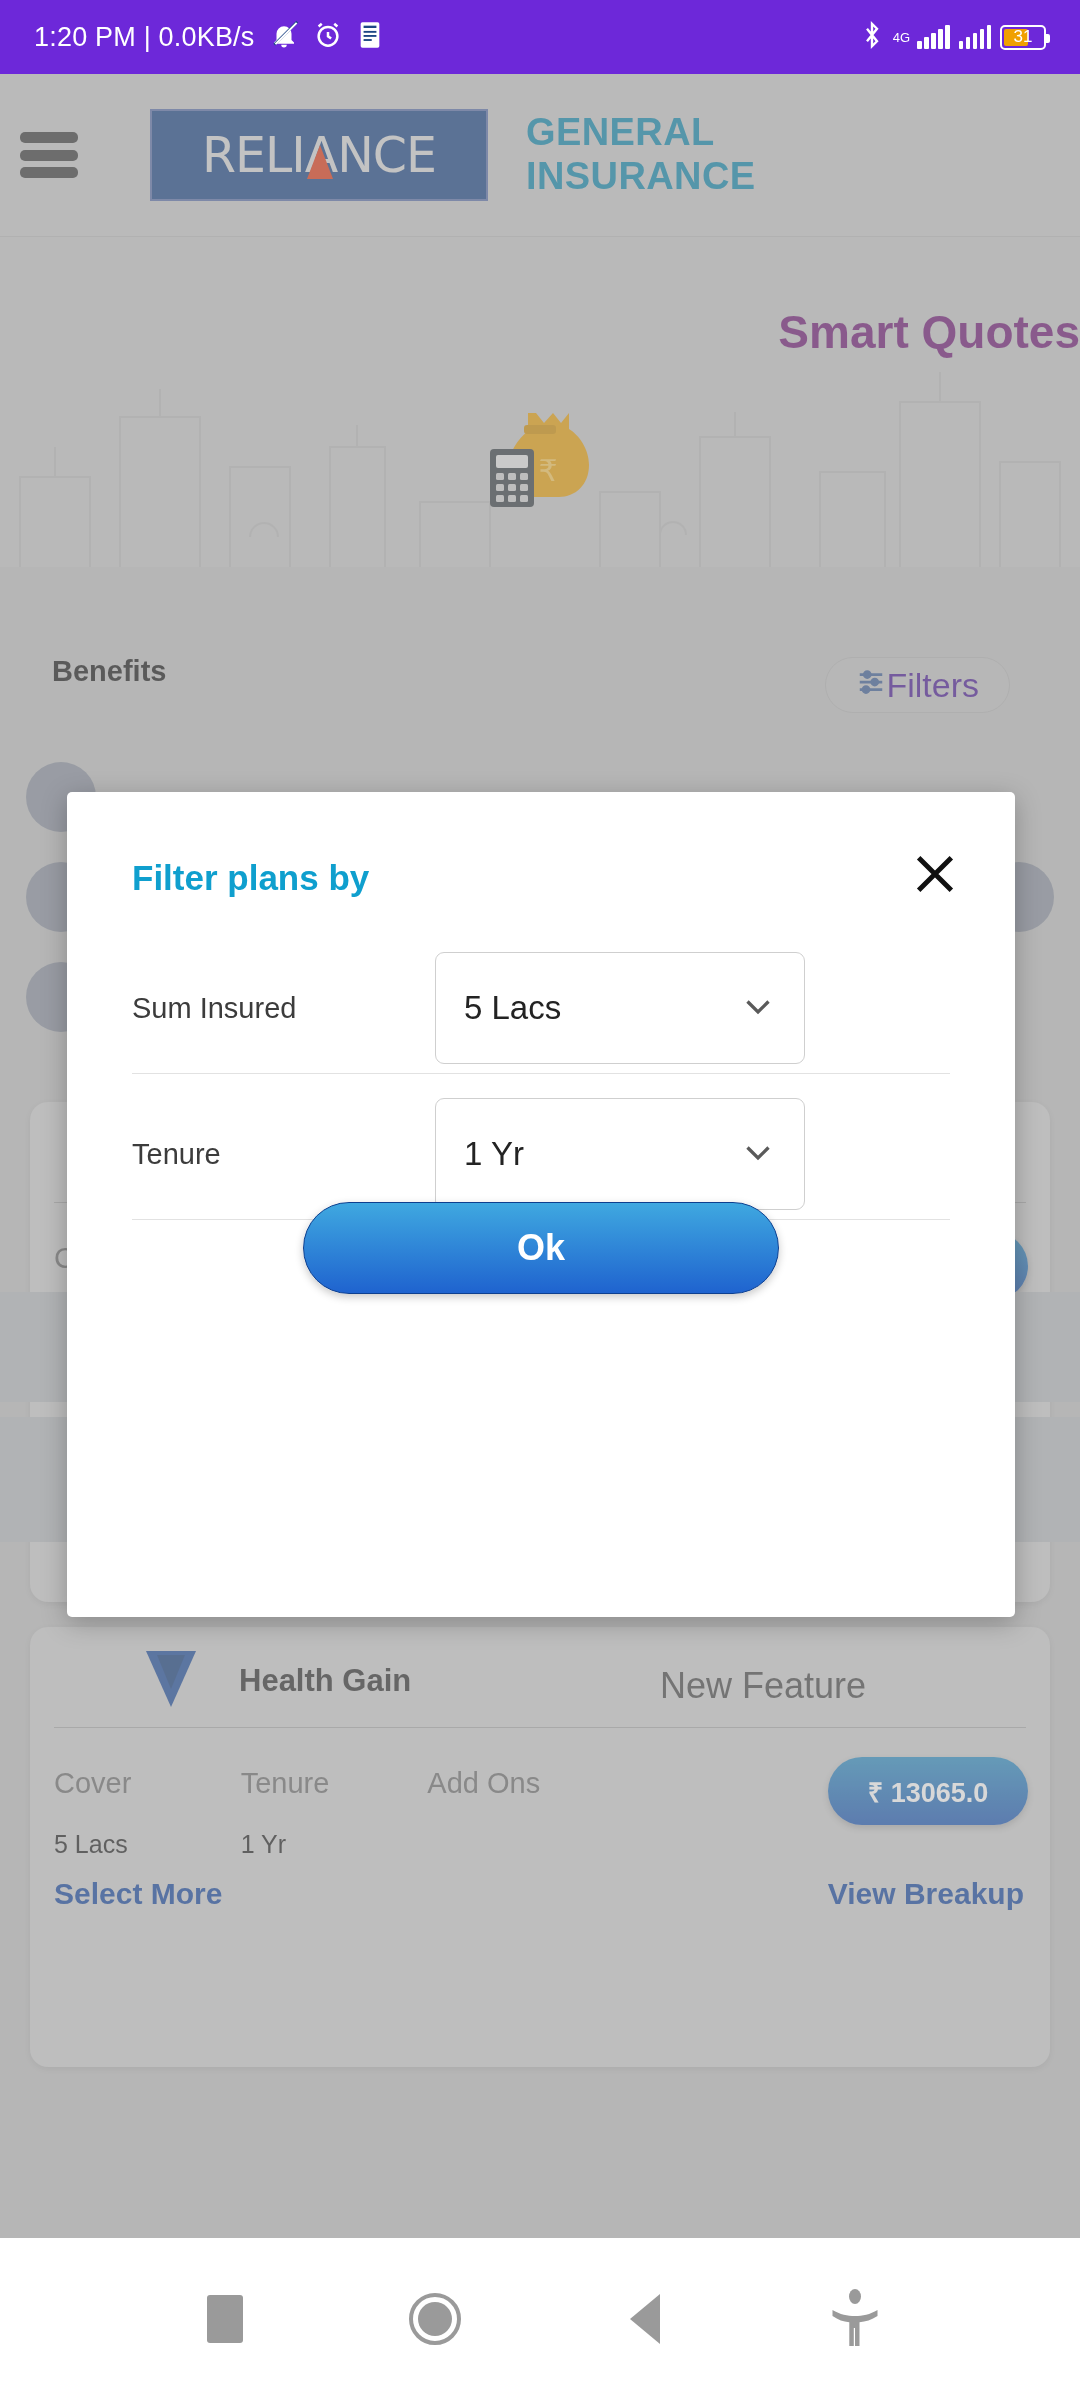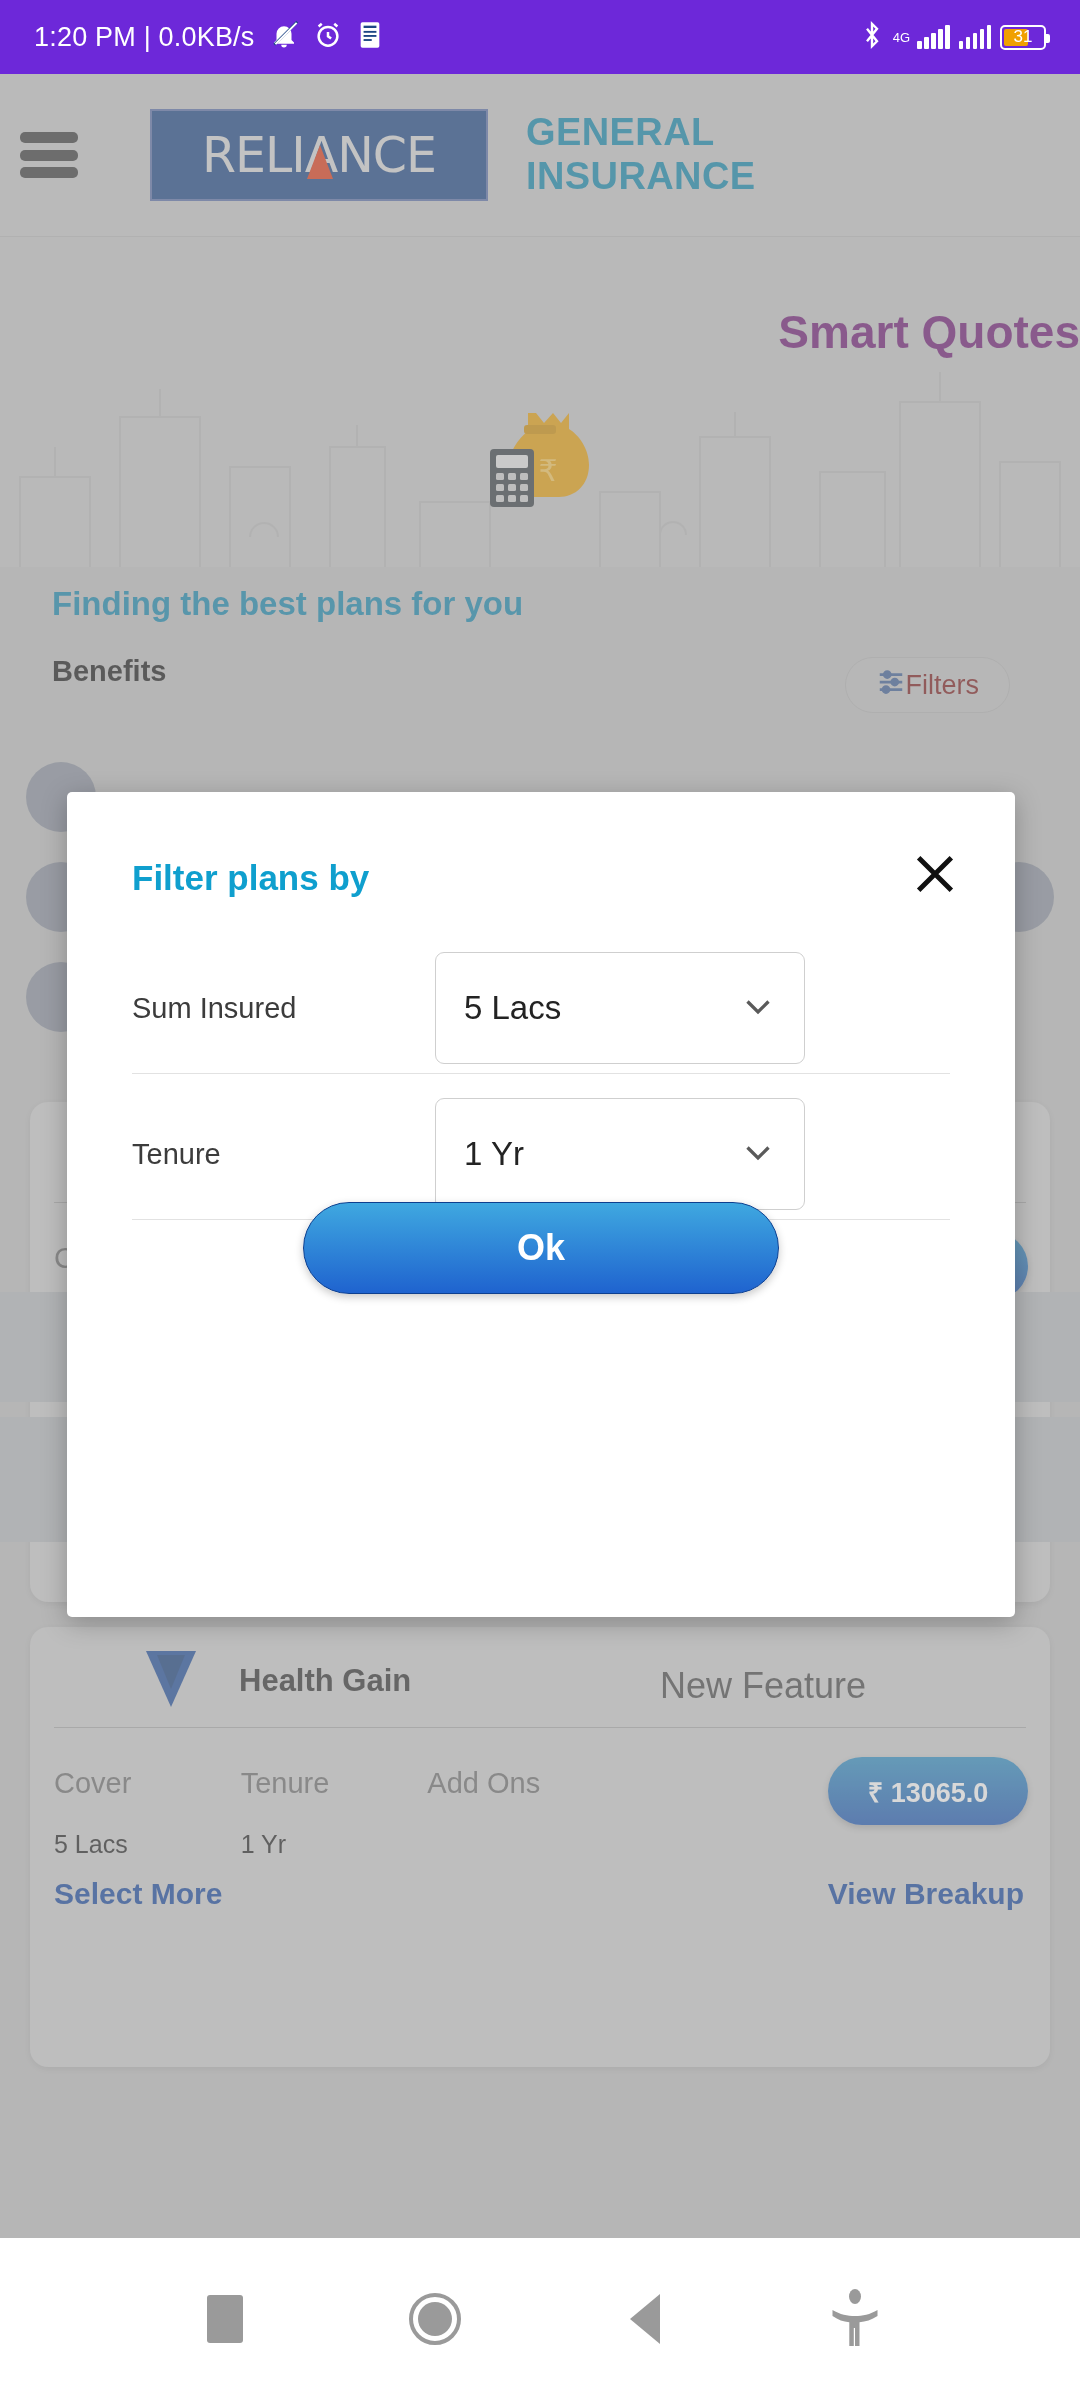--- a/index.html
+++ b/index.html
@@ -81,21 +81,21 @@
     color:#1787ad;font-weight:bold;font-size:33px;
     position:absolute;left:52px;top:348px;
   }
   .benefits{
     color:#1b1b1b;font-weight:bold;font-size:29px;
     position:absolute;left:52px;top:418px;
   }
   .filters-pill{
     position:absolute; right:70px; top:448px; transform:translateY(-50%);
     height:56px;padding:0 30px;border:1px solid #b4b4b4;border-radius:28px;
-    display:flex;align-items:center;gap:0;font-size:27px;color:#7f1d1d;
+    display:flex;align-items:center;gap:0;font-size:34px;color:#4c1d95;
     background:rgba(255,255,255,.04);
   }
 
   .bcircle{
     position:absolute; width:70px;height:70px;border-radius:50%;background:#8c93a0;
   }
   .bcircle.b1{left:26px;top:525px}
   .bcircle.b2{left:26px;top:625px}
   .bcircle.b3{left:26px;top:725px}
   .bcircle.b4{left:984px;top:625px}
@@ -280,21 +280,20 @@
             <rect x="24" y="77" width="8" height="7" rx="1.5"></rect>
             <rect x="36" y="77" width="8" height="7" rx="1.5"></rect>
           <rect x="12" y="88" width="8" height="7" rx="1.5"></rect>
             <rect x="24" y="88" width="8" height="7" rx="1.5"></rect>
             <rect x="36" y="88" width="8" height="7" rx="1.5"></rect>
         </g>
       </svg>
     </div>
   </div>
 
-  <div class="finding">Finding the best plans for you</div>
   <div class="benefits">Benefits</div>
 
   <div class="filters-pill">
     <span>
       <svg width="30" height="30" viewBox="0 0 24 24" fill="none" stroke="#3e5f96" stroke-width="2.2">
         <path d="M3 6h18M3 12h18M3 18h18"></path>
         <circle cx="9" cy="6" r="2.4" fill="#3e5f96"></circle>
         <circle cx="15" cy="12" r="2.4" fill="#3e5f96"></circle>
         <circle cx="8" cy="18" r="2.4" fill="#3e5f96"></circle>
       </svg>

